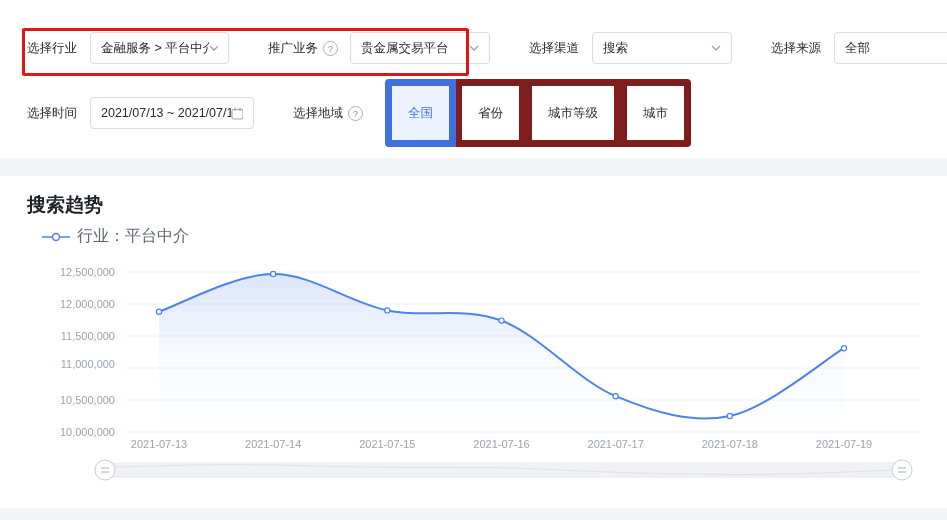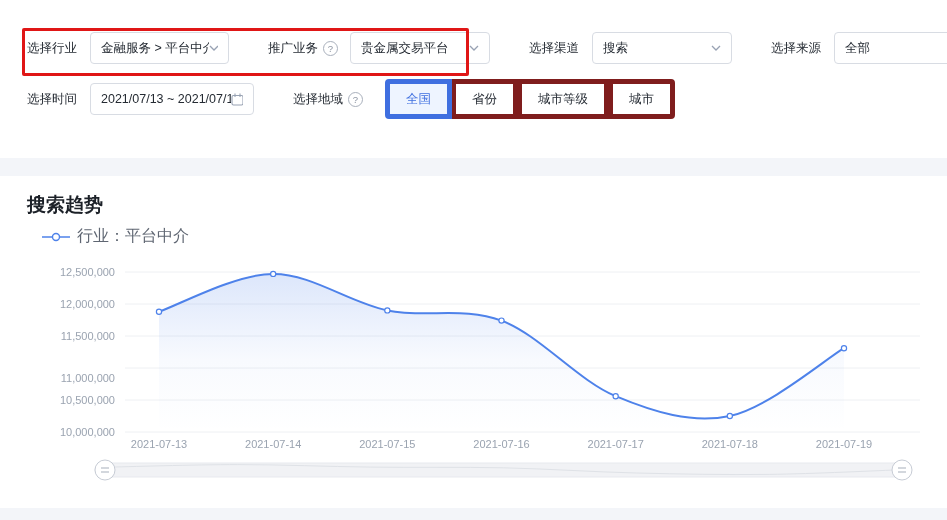--- a/index.html
+++ b/index.html
@@ -31,22 +31,22 @@
     padding:0 10px;font-size:12.5px;color:#252b33;box-sizing:content-box;cursor:pointer;}
   .sel .val{white-space:nowrap;overflow:hidden;}
   .w137{width:117px;}
   .w138{width:118px;}
   .w160{width:142px;}
 
   #annotation-box{position:absolute;left:13px;top:15px;width:441px;height:42px;
     border:3px solid #e01616;border-radius:2px;pointer-events:none;z-index:5;}
 
   .seg{display:flex;margin-left:10px;}
-  .seg-btn{height:30px;padding:0 16px;display:flex;align-items:center;
-    border:5px solid #7f1d1d;background:#fff;font-size:12.5px;color:#252b33;
+  .seg-btn{height:30px;padding:12px 16px;display:flex;align-items:center;
+    border:7px solid #7f1d1d;background:#fff;font-size:12.5px;color:#252b33;
     margin-left:-1px;cursor:pointer;position:relative;white-space:nowrap;}
   .seg-btn:first-child{border-radius:4px 0 0 4px;margin-left:0;}
   .seg-btn:last-child{border-radius:0 4px 4px 0;}
   .seg-btn.active{color:#3f6fe0;border-color:#3f6fe0;background:#eef4ff;z-index:1;}
 
   #download-btn{height:27px;padding:0 15px;background:#edeff3;border:none;
     border-radius:4px;font-size:12.5px;color:#252b33;cursor:pointer;
     font-family:inherit;display:flex;align-items:center;}
 
   #chart-title{position:absolute;left:18px;top:16px;font-size:19px;font-weight:bold;color:#1c2128;}
@@ -131,21 +131,21 @@
     <svg width="28" height="12">
       <line id="lg-line" x1="0" y1="6" x2="28" y2="6" stroke="#4e82ea" stroke-width="1.5"></line>
       <circle id="lg-circle" cx="14" cy="6" r="3.5" fill="#fff" stroke="#4e82ea" stroke-width="1.4"></circle>
     </svg>
     <span>行业：平台中介</span>
   </div>
 
   <div id="y-labels">
       <div class="ylab" style="top: 250px;">10,000,000</div>
       <div class="ylab" style="top: 218px;">10,500,000</div>
-      <div class="ylab" style="top: 196px;">11,000,000</div>
+      <div class="ylab" style="top: 182px;">11,000,000</div>
       <div class="ylab" style="top: 154px;">11,500,000</div>
       <div class="ylab" style="top: 122px;">12,000,000</div>
       <div class="ylab" style="top: 90px;">12,500,000</div>
     </div>
   <div id="x-labels">
       <div class="xlab" style="left: 150px;">2021-07-13</div>
       <div class="xlab" style="left: 264.167px;">2021-07-14</div>
       <div class="xlab" style="left: 378.333px;">2021-07-15</div>
       <div class="xlab" style="left: 492.5px;">2021-07-16</div>
       <div class="xlab" style="left: 606.667px;">2021-07-17</div>

